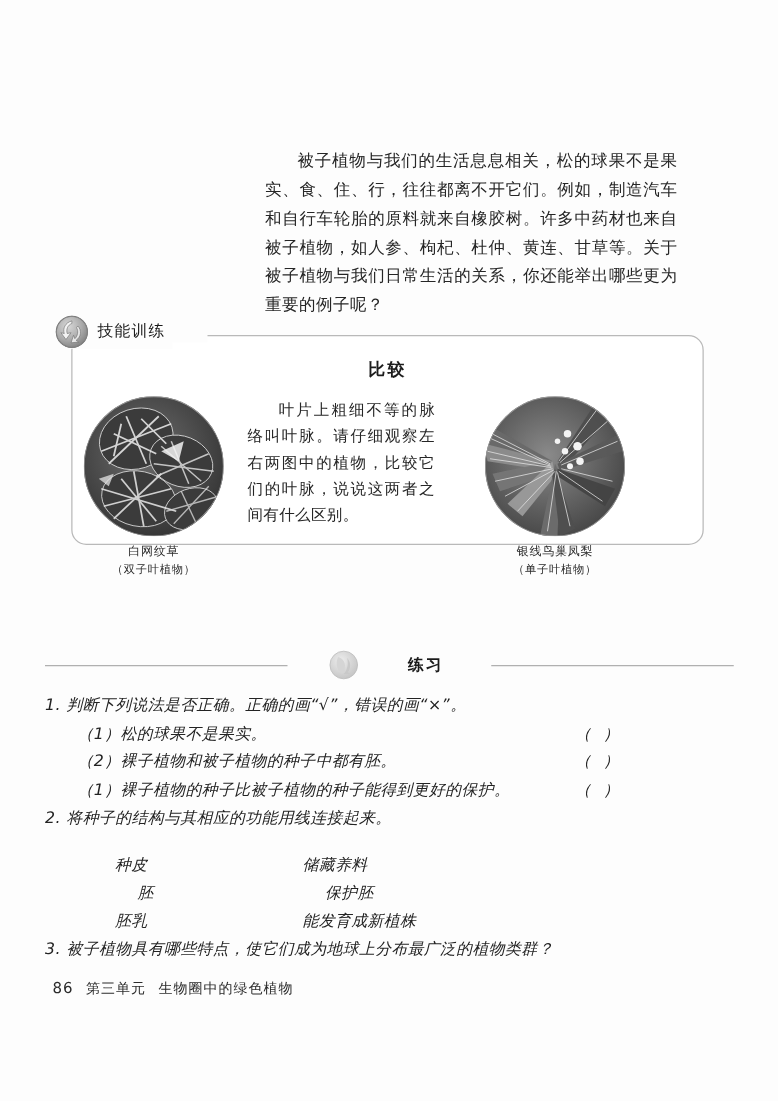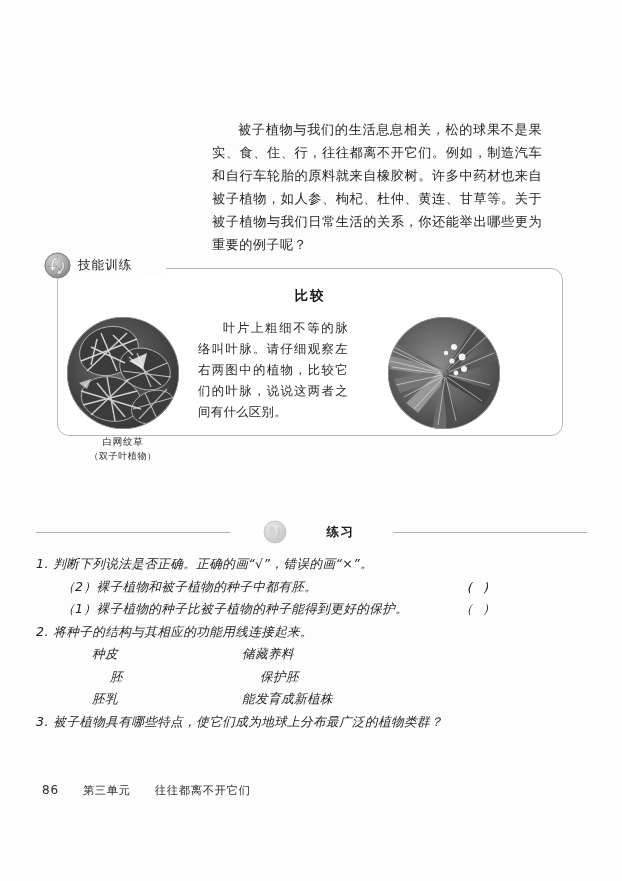--- a/index.html
+++ b/index.html
@@ -182,21 +182,21 @@
   .q { position: relative; }
   .q-line { display: block; white-space: nowrap; }
   .q-sub { padding-left: 26px; position: relative; }
   .blank {
     position: absolute;
     left: 424px;
     top: 0;
     letter-spacing: 3px;
   }
   .match {
-    margin-top: 0;
+    margin-top: 15px;
   }
   .match-row {
     display: flex;
     padding-left: 56px;
   }
   .match-col-l {
     width: 150px;
     text-align: left;
   }
   .match-row.center .match-col-l { padding-left: 18px; }
@@ -204,21 +204,21 @@
 
   
   .footer {
     position: absolute;
     left: 42px;
     top: 783px;
     font-size: 11.2px;
     letter-spacing: 0.8px;
     color: #2b2b2b;
     display: flex;
-    gap: 24px;
+    gap: 10px;
     align-items: baseline;
   }
   .footer .pg { font-size: 12px; }
 </style>
 </head>
 <body>
 
 <div class="page">
 
   <div class="intro">被子植物与我们的生活息息相关，松的球果不是果实、食、住、行，往往都离不开它们。例如，制造汽车和自行车轮胎的原料就来自橡胶树。许多中药材也来自被子植物，如人参、枸杞、杜仲、黄连、甘草等。关于被子植物与我们日常生活的关系，你还能举出哪些更为重要的例子呢？</div>
@@ -344,20 +344,24 @@
             <circle cx="74" cy="40" r="3.4"></circle>
             <circle cx="64" cy="44" r="2.6"></circle>
             <circle cx="76" cy="52" r="3"></circle>
             <circle cx="68" cy="56" r="2.4"></circle>
             <circle cx="58" cy="36" r="2.2"></circle>
           </g>
           <circle cx="56" cy="56" r="56" fill="none" stroke="#9a9a9a" stroke-width="1.4"></circle>
         </svg>
       </div>
 
+      <div class="caption caption-right">
+        <div>银线鸟巢凤梨</div>
+        <div class="sub">（单子叶植物）</div>
+      </div>
 
     </div>
   </div>
 
   <div class="ex-header">
     <span class="ex-rule"></span>
     <span class="ex-icon">
       <svg viewBox="0 0 40 40" aria-hidden="true">
         <defs>
           <radialGradient id="gex" cx="40%" cy="34%" r="72%">
@@ -375,20 +379,21 @@
   </div>
 
   <div class="ex-list">
 
     <div class="q">
       <div class="q-line">
         <span>1.</span>
         <span>判断下列说法是否正确。正确的画“√”，错误的画“×”。</span>
       </div>
       <div class="q-sub">
+        <span>（1）松的球果不是果实。</span>
         <span class="blank">（  ）</span>
       </div>
       <div class="q-sub">
         <span>（2）裸子植物和被子植物的种子中都有胚。</span>
         <span class="blank">（  ）</span>
       </div>
       <div class="q-sub">
         <span>（1）裸子植物的种子比被子植物的种子能得到更好的保护。</span>
         <span class="blank">（  ）</span>
       </div>
@@ -420,16 +425,16 @@
         <span>3.</span>
         <span>被子植物具有哪些特点，使它们成为地球上分布最广泛的植物类群？</span>
       </div>
     </div>
 
   </div>
 
   <div class="footer">
     <span class="pg">86</span>
     <span>第三单元</span>
-    <span>往往都离不开它们</span>
+    <span>生物圈中的绿色植物</span>
   </div>
 
 </div>
 
 </body></html>

